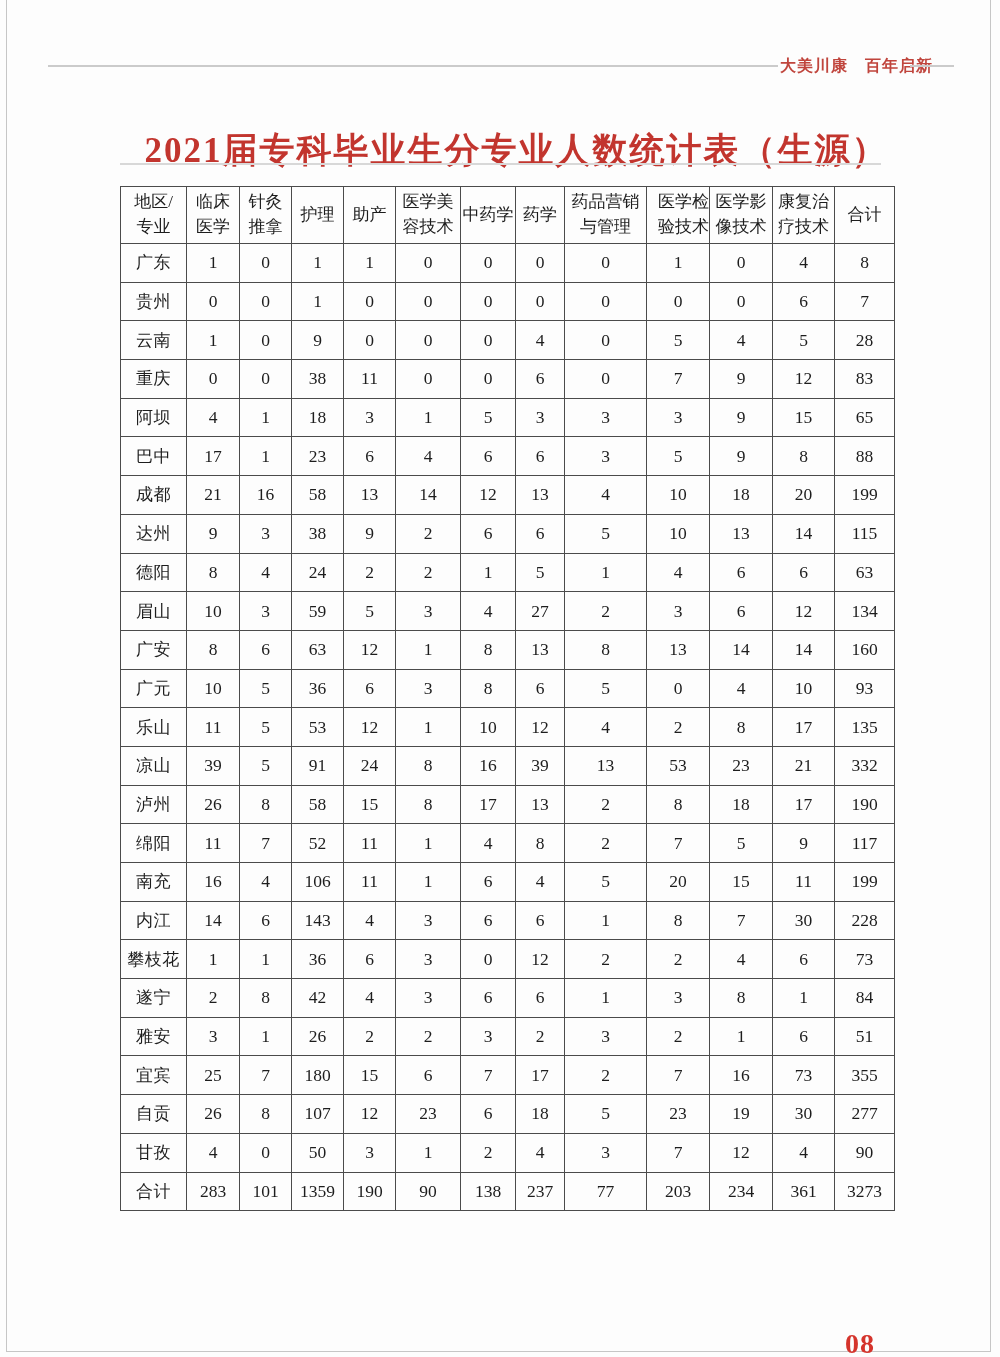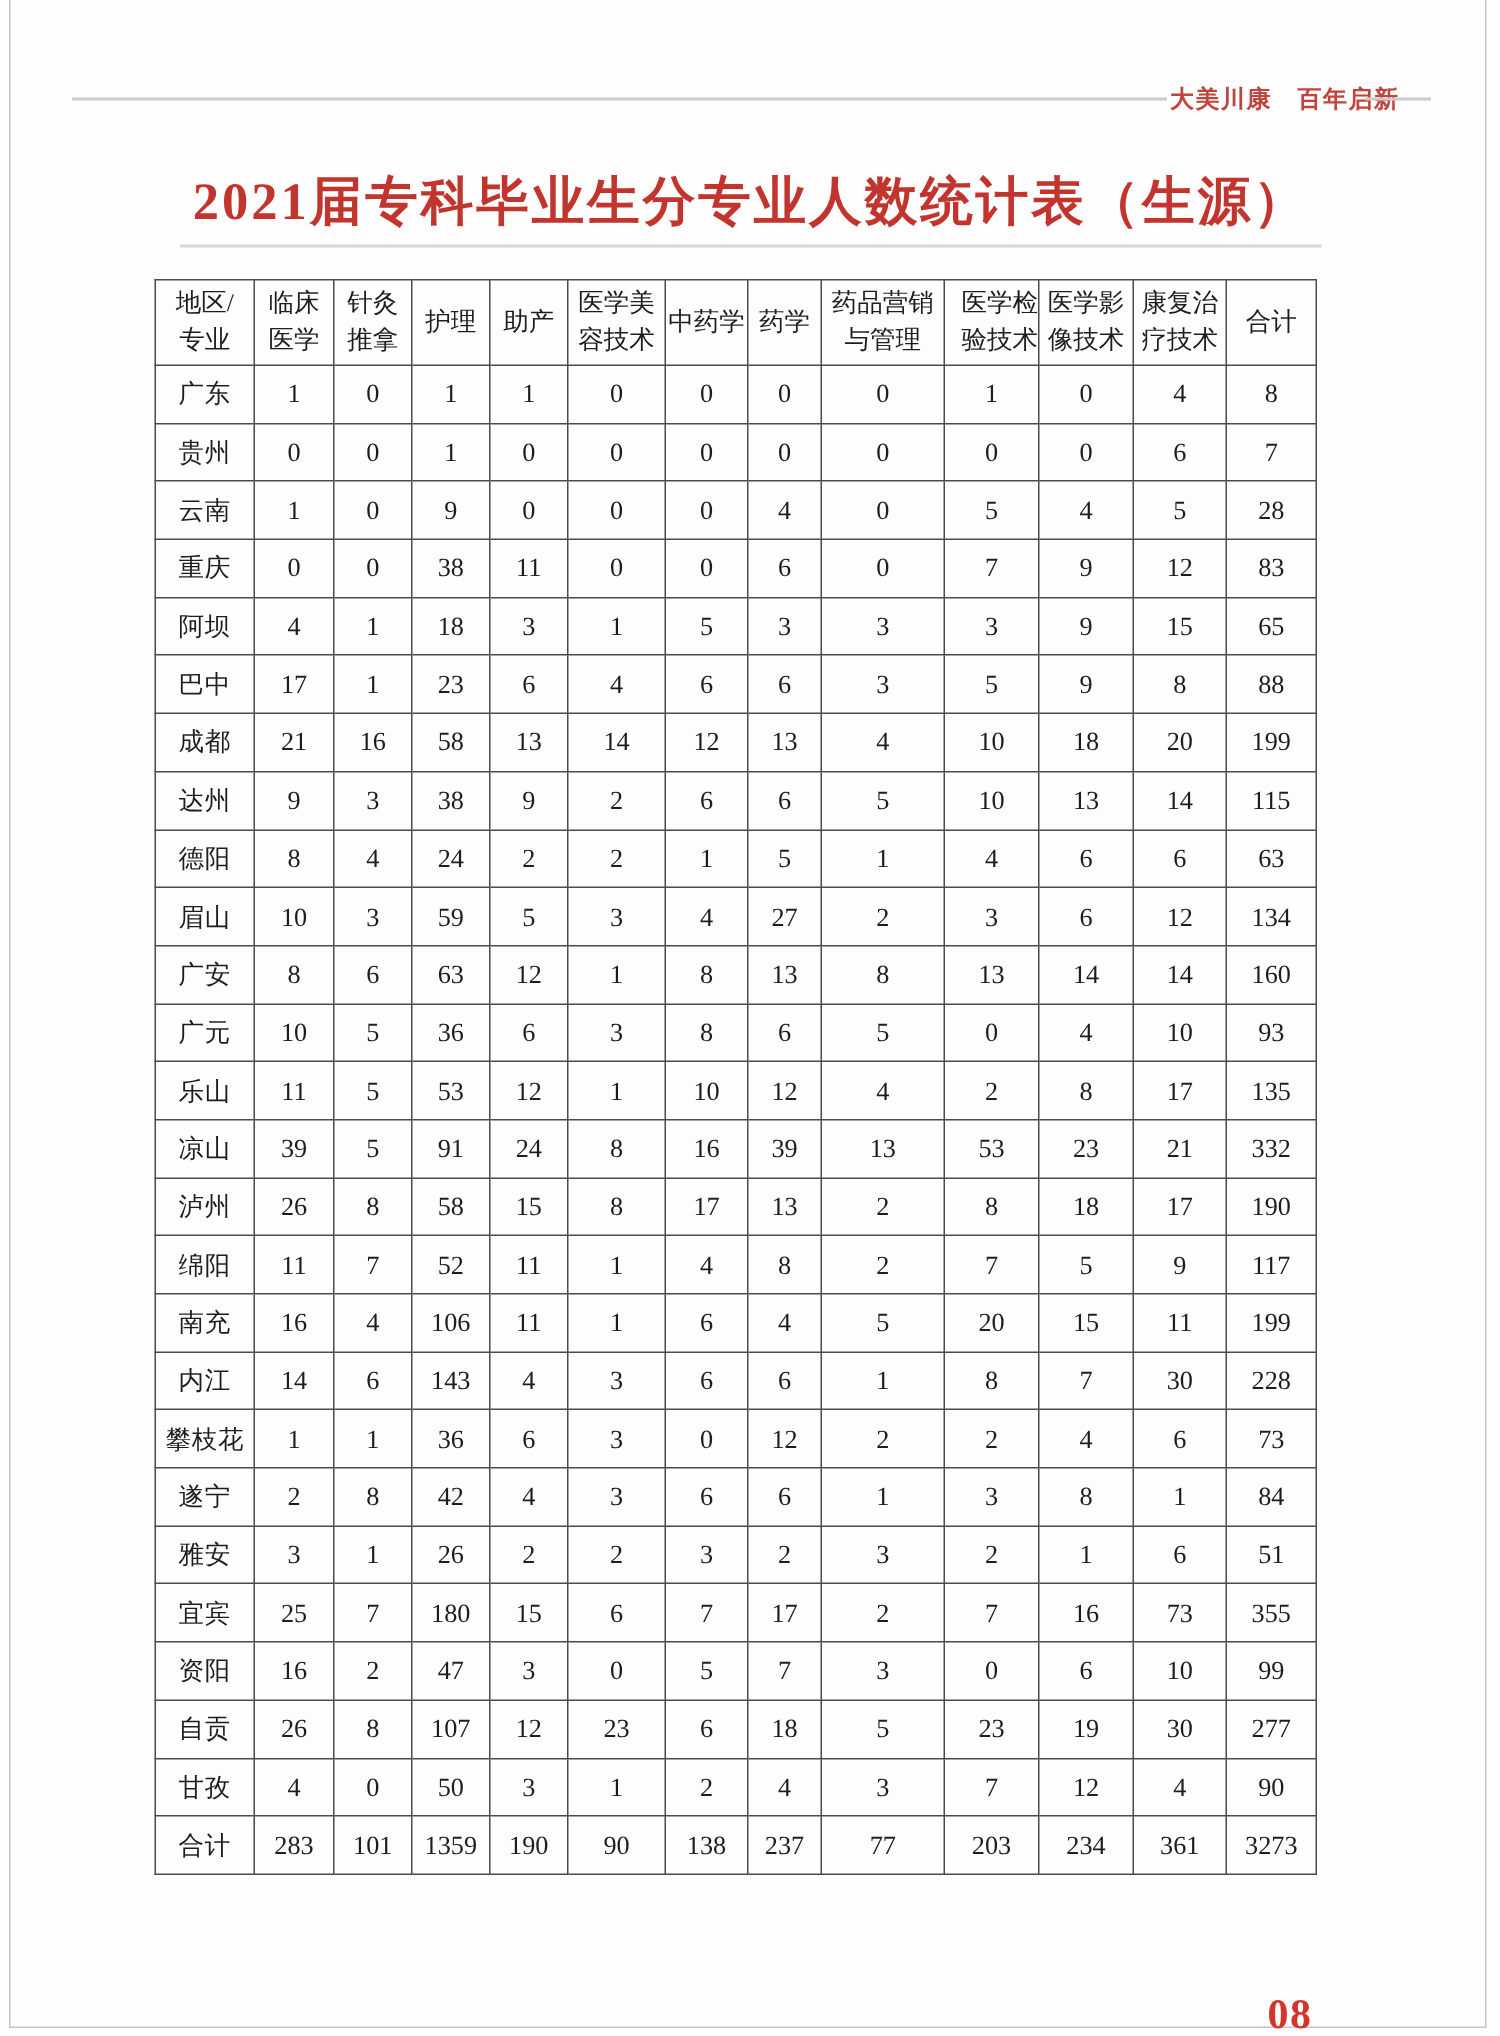--- a/index.html
+++ b/index.html
@@ -15,27 +15,27 @@
   
   .hdr-rule{position:absolute;height:2px;background:#cbcbcb;top:65px;}
   .hdr-rule.left{left:48px;width:730px;}
   .hdr-rule.right{left:910px;width:44px;}
   .brand{
     position:absolute;left:780px;top:56px;width:128px;text-align:center;
     font-size:16px;font-weight:bold;color:var(--brand-red,#c0453d);letter-spacing:1px;white-space:nowrap;
   }
   
   .title{
-    position:absolute;left:120px;top:112px;width:761px;margin:0;text-align:center;
+    position:absolute;left:120px;top:112px;width:761px;margin:16px;text-align:center;
     font-size:35px;font-weight:bold;color:var(--title-red,#c2352e);letter-spacing:2px;line-height:46px;
   }
   .title-underline{position:absolute;left:120px;top:163px;width:761px;height:2px;background:#d8d8d8;}
   
   table.stats{
-    position:absolute;left:103px;top:186px;width:761px;
+    position:absolute;left:120px;top:186px;width:761px;
     border-collapse:collapse;table-layout:fixed;
   }
   table.stats th,table.stats td{
     border:1px solid #4b4b4b;text-align:center;vertical-align:middle;
     font-weight:normal;padding:0;
   }
   table.stats thead th{height:56px;font-size:17px;line-height:1.45;white-space:pre-line;}
   table.stats tbody td{height:37.7px;font-size:17.5px;}
   table.stats td.region{font-size:17px;letter-spacing:0.5px;}
   
@@ -407,35 +407,20 @@
         <td>6</td>
         <td>7</td>
         <td>17</td>
         <td>2</td>
         <td>7</td>
         <td>16</td>
         <td>73</td>
         <td>355</td>
       </tr>
       <tr>
-        <td class="region">资阳</td>
-        <td>16</td>
-        <td>2</td>
-        <td>47</td>
-        <td>3</td>
-        <td>0</td>
-        <td>5</td>
-        <td>7</td>
-        <td>3</td>
-        <td>0</td>
-        <td>6</td>
-        <td>10</td>
-        <td>99</td>
-      </tr>
-      <tr>
         <td class="region">自贡</td>
         <td>26</td>
         <td>8</td>
         <td>107</td>
         <td>12</td>
         <td>23</td>
         <td>6</td>
         <td>18</td>
         <td>5</td>
         <td>23</td>

